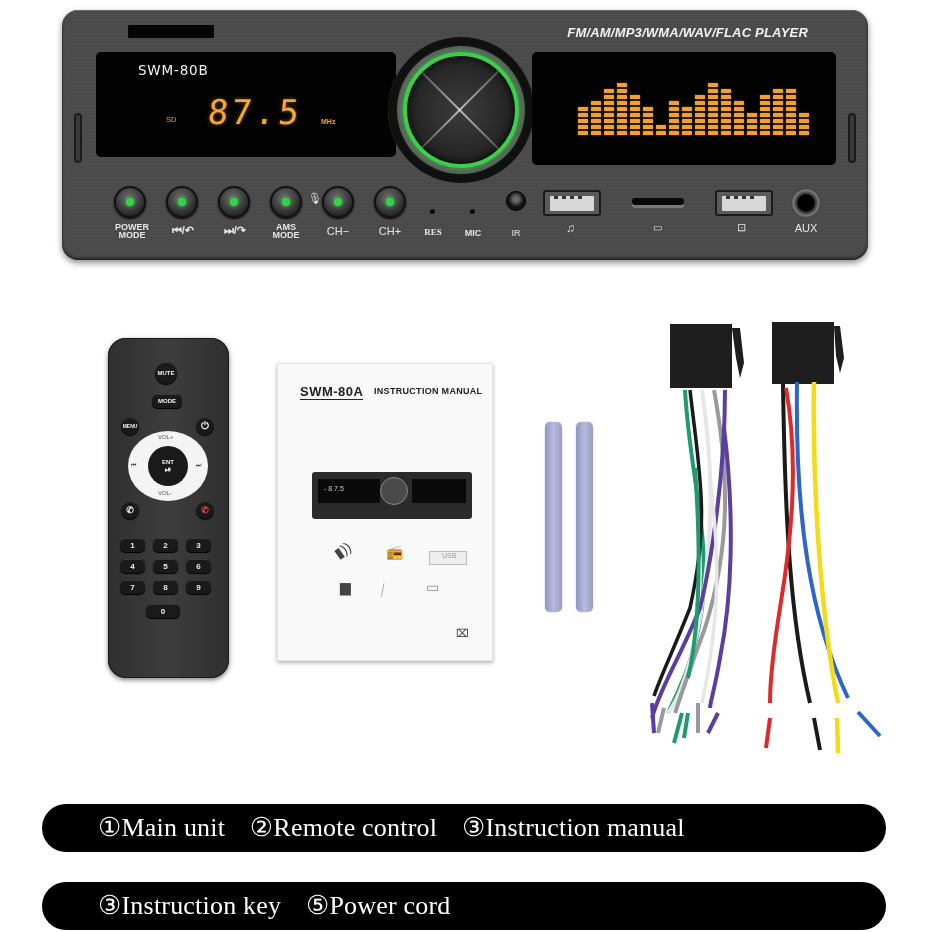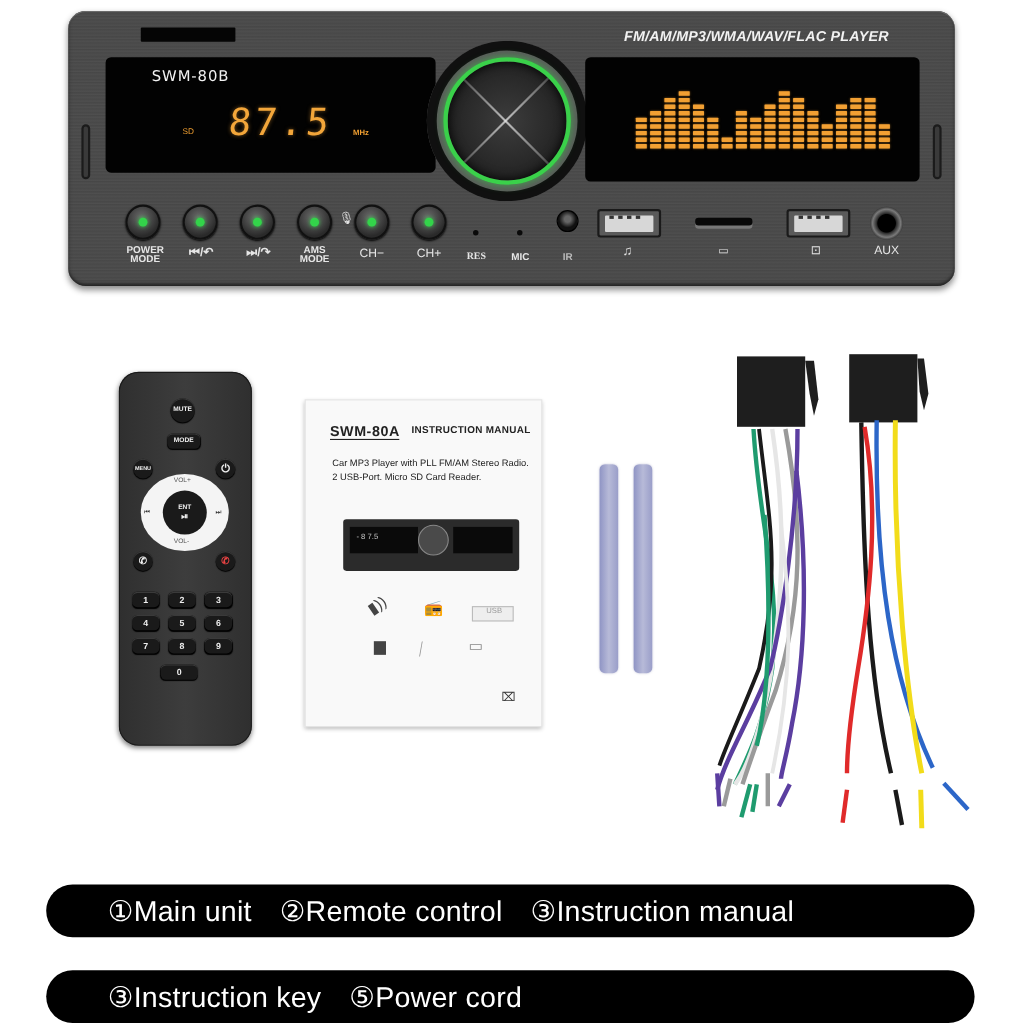--- a/index.html
+++ b/index.html
@@ -98,21 +98,21 @@
   
   .key { position: absolute; width: 17px; border-radius: 5px; background: linear-gradient(90deg, #8f94c4, #b7bad8 50%, #9a9ec9); box-shadow: 0 0 2px rgba(100,100,150,0.4); }
 
   
   .cords { position: absolute; left: 640px; top: 318px; width: 250px; height: 440px; }
 
   
   .caption {
     position: absolute; left: 42px; width: 844px; height: 48px; background: #000; border-radius: 24px;
     color: #fff; font-size: 26px; line-height: 48px; padding-left: 56px; letter-spacing: 0.2px;
-    font-family: Liberation Sans, sans-serif;
+    font-family: Liberation Serif, serif;
   }
   .caption span { margin-right: 18px; }
   .cap1 { top: 804px; } .cap2 { top: 882px; }
 </style>
 </head>
 <body>
 
 <div class="unit">
   <div class="slot-top"></div>
   <div class="player-tag">FM/AM/MP3/WMA/WAV/FLAC PLAYER</div>
@@ -388,21 +388,20 @@
   <div class="rbtn rrect numkey" style="left:78px; top:221px; width:25px; height:14px;">6</div>
   <div class="rbtn rrect numkey" style="left:12px; top:242px; width:25px; height:14px;">7</div>
   <div class="rbtn rrect numkey" style="left:45px; top:242px; width:25px; height:14px;">8</div>
   <div class="rbtn rrect numkey" style="left:78px; top:242px; width:25px; height:14px;">9</div>
   <div class="rbtn rrect numkey" style="left:38px; top:266px; width:34px; height:14px;">0</div>
 </div>
 
 <div class="manual">
   <div class="m-model">SWM-80A</div>
   <div class="m-title">INSTRUCTION MANUAL</div>
-  <div class="m-desc">Car MP3 Player with PLL FM/AM Stereo Radio. 2 USB-Port. Micro SD Card Reader.</div>
   <div class="m-unit">
     <div class="ml"></div>
       <div class="mk"></div>
       <div class="mr"></div>
     <div class="mt">- 8 7.5</div>
   </div>
   <div class="m-icon" style="left:56px; top:178px; transform:rotate(-35deg);">▮))</div>
   <div class="m-icon" style="left:108px; top:180px;">📻</div>
   <div class="m-usb">USB</div>
   <div class="m-icon" style="left:62px; top:215px;">▆</div>

